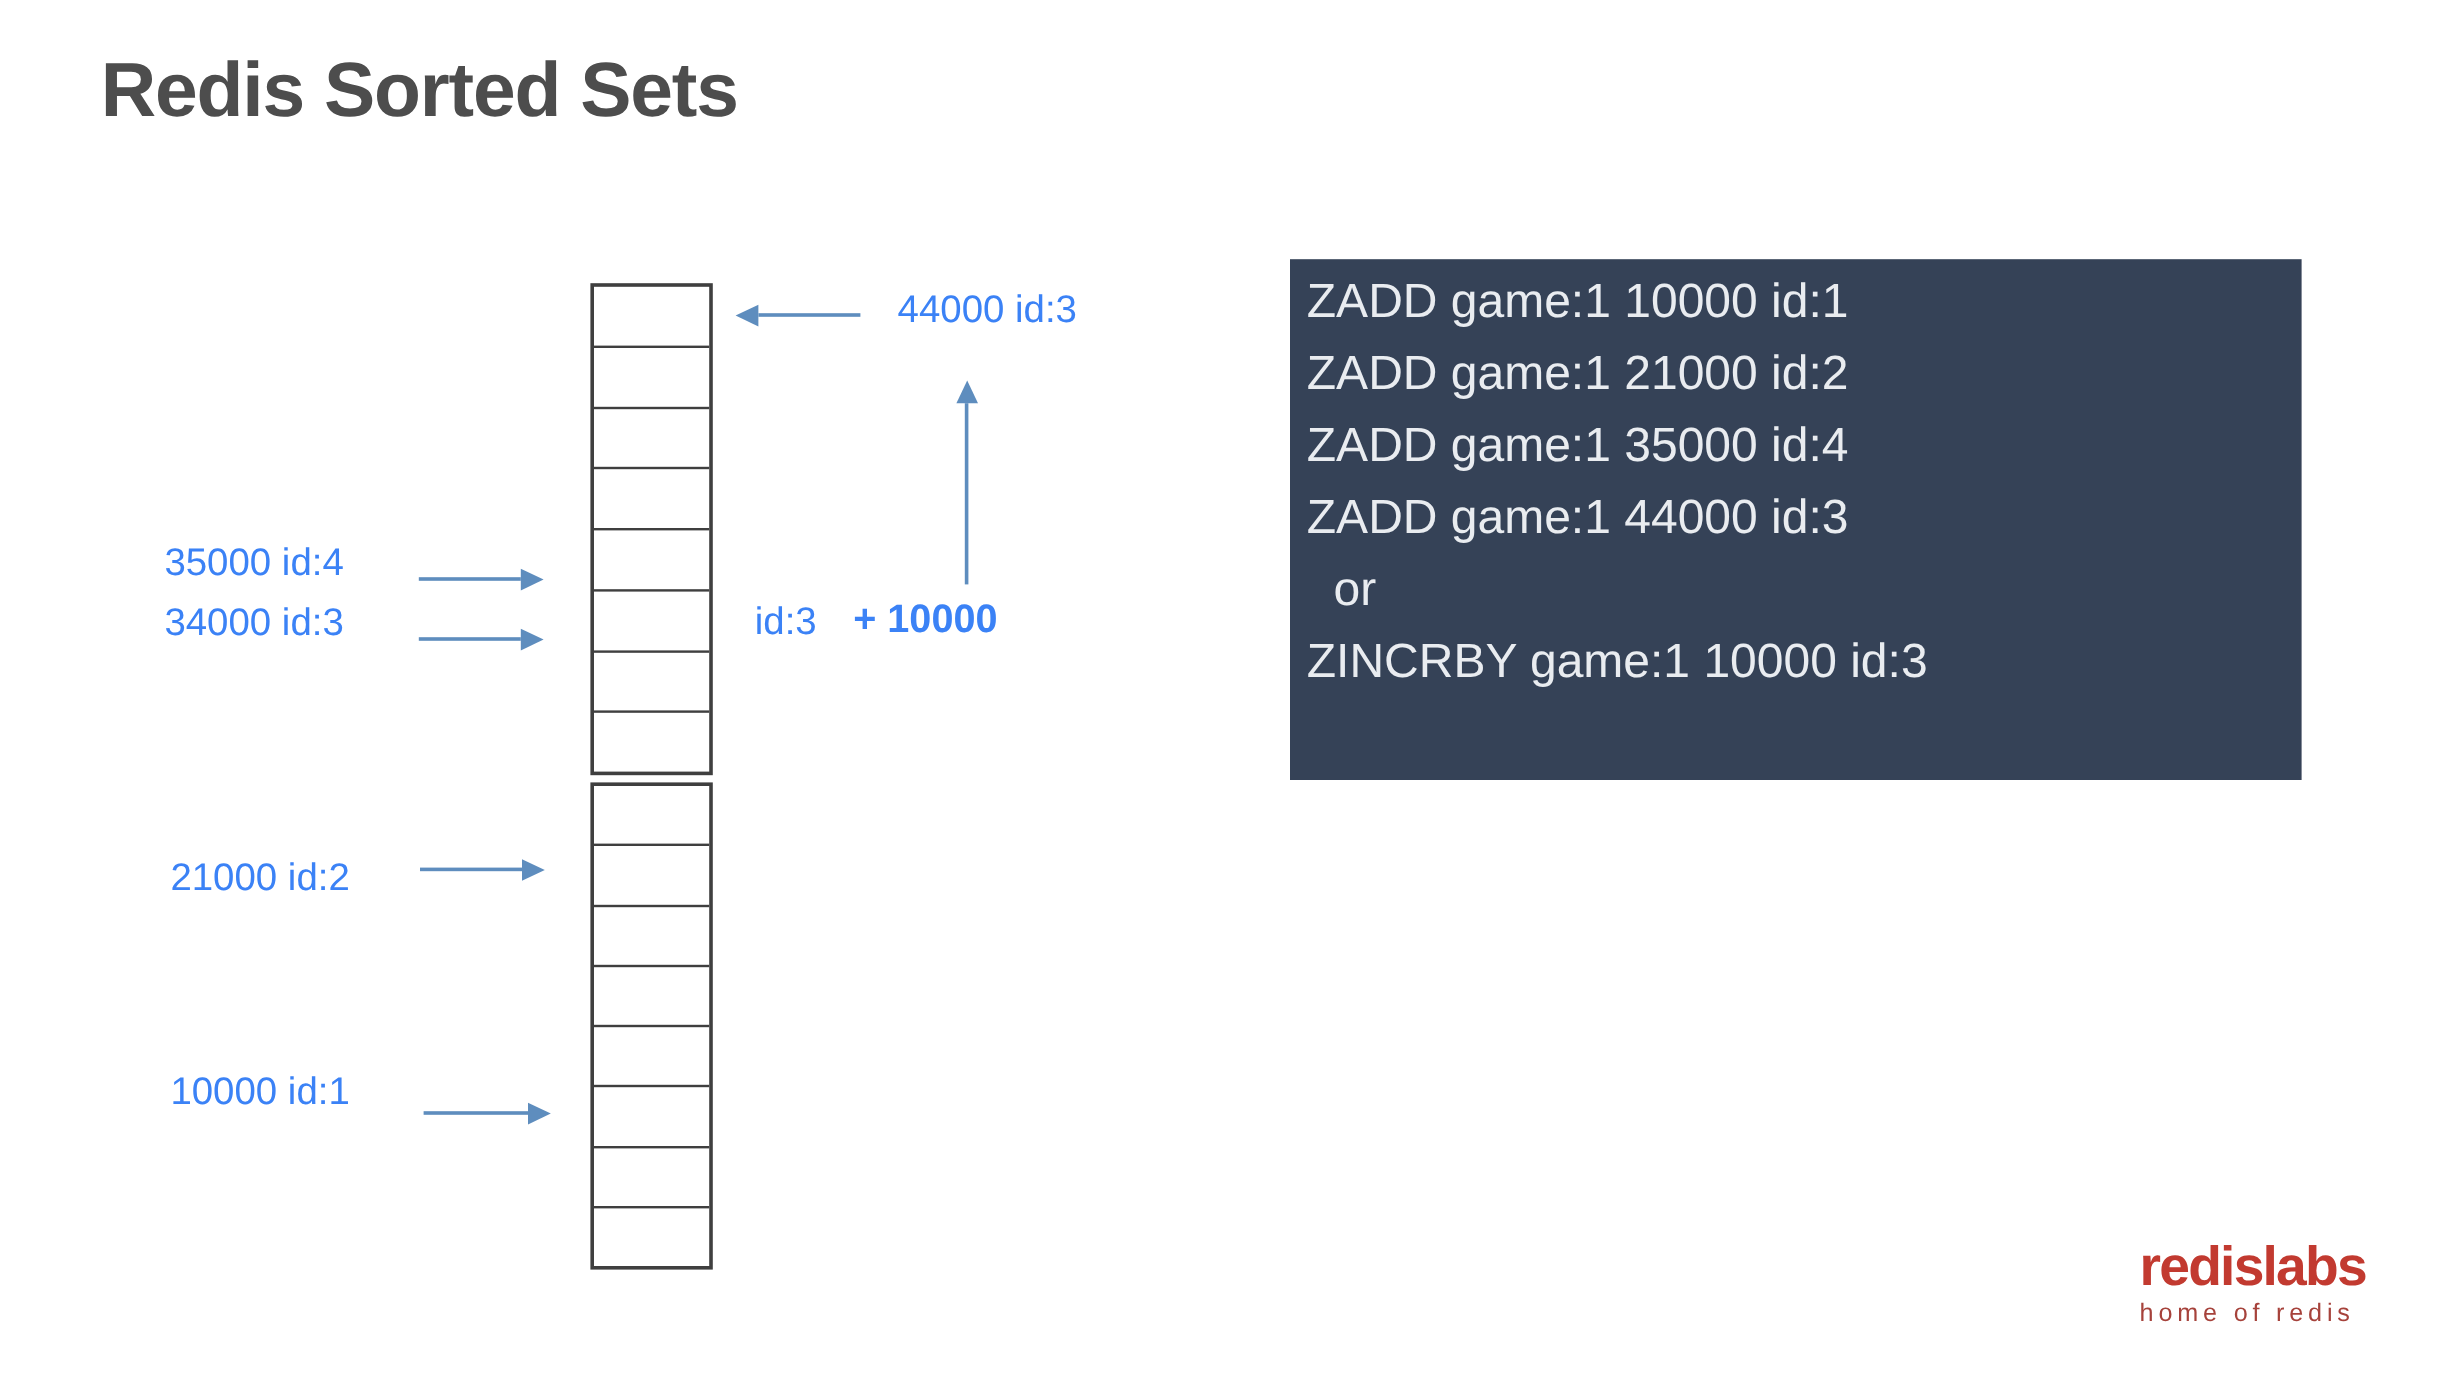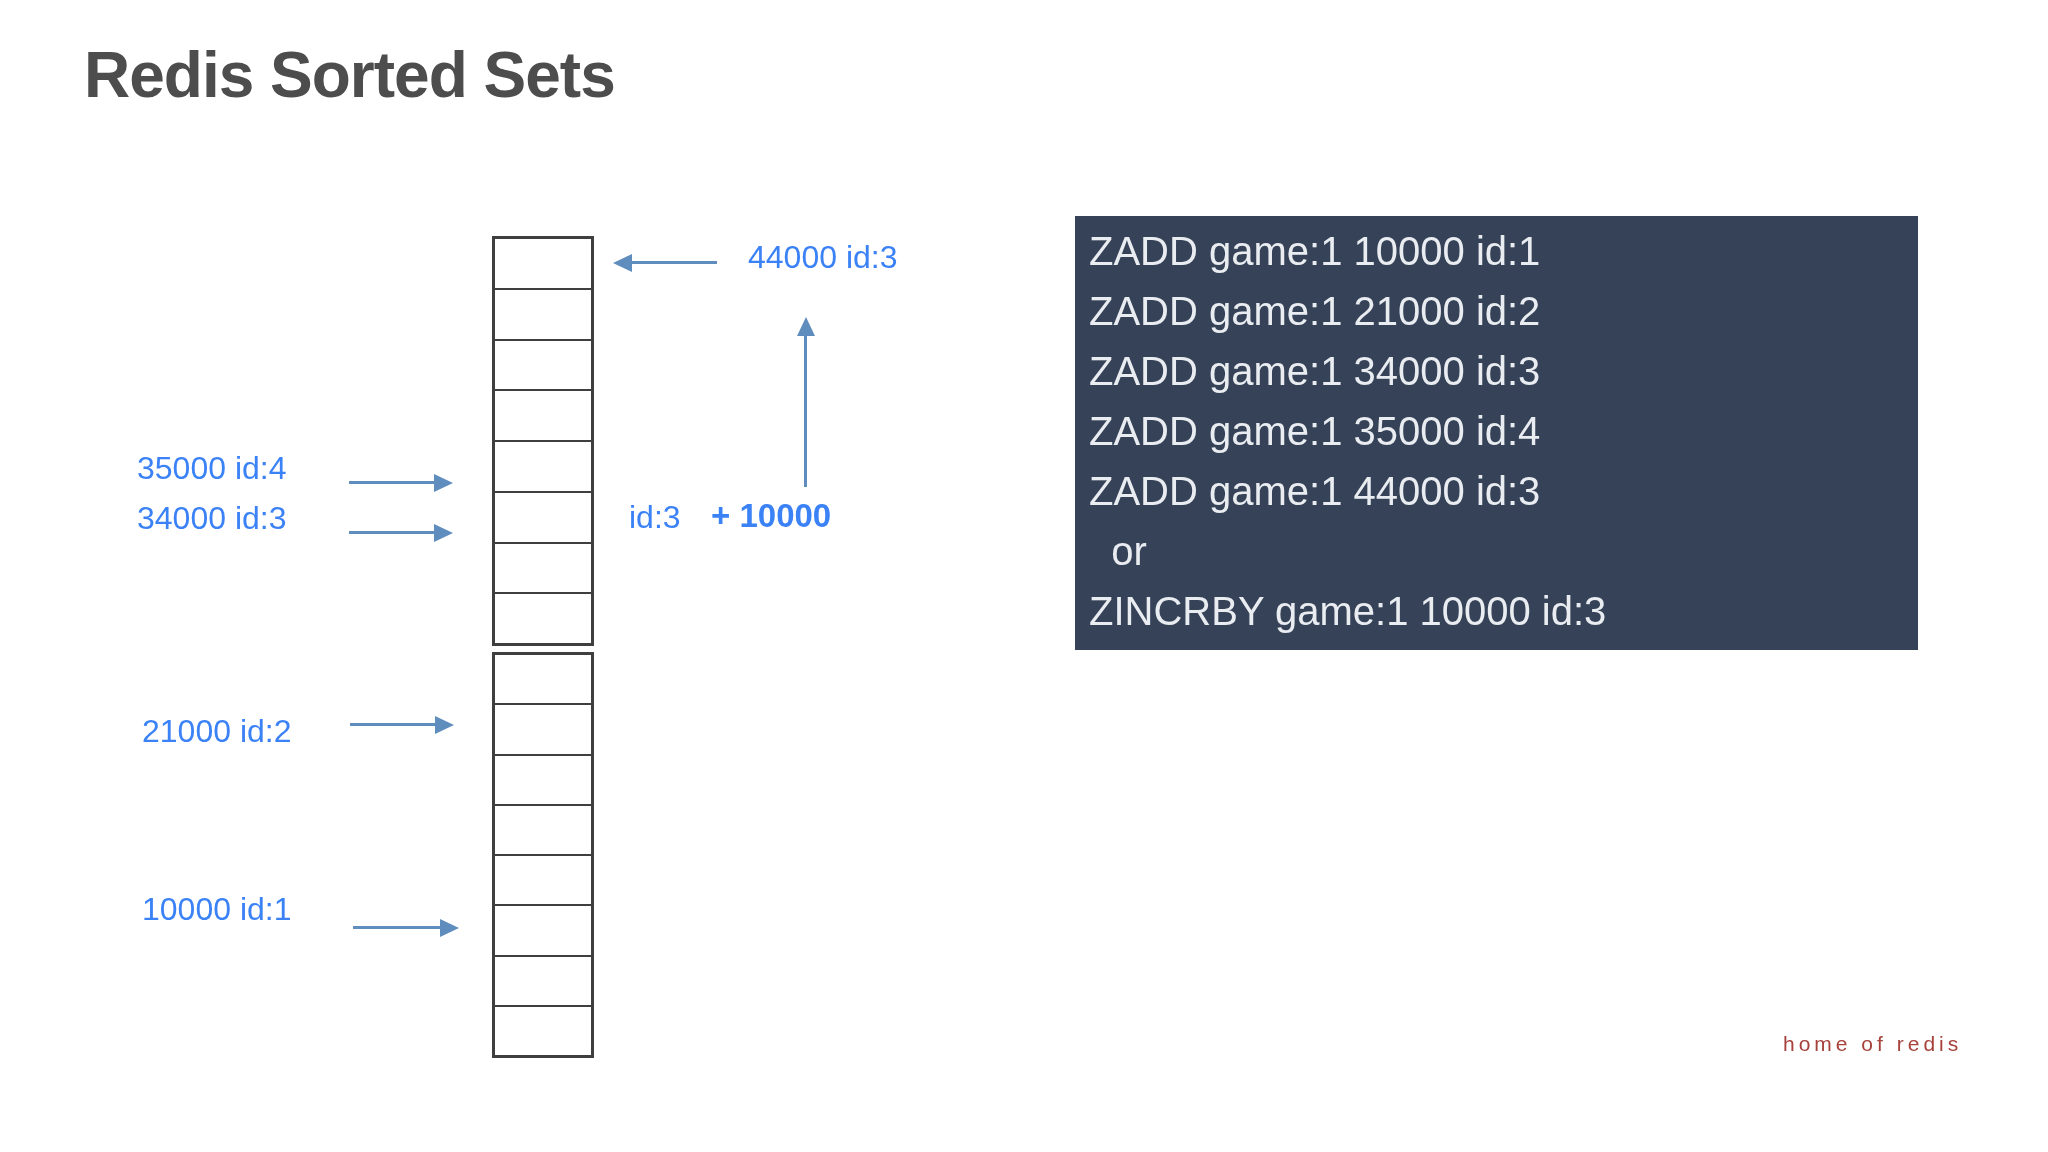--- a/index.html
+++ b/index.html
@@ -136,19 +136,20 @@
   <div class="label lbl-incr-member">id:3</div>
   <div class="label lbl-incr-delta">+ 10000</div>
 
   <div class="h-arrow point-right arrow-35000"></div>
   <div class="h-arrow point-right arrow-34000"></div>
   <div class="h-arrow point-right arrow-21000"></div>
   <div class="h-arrow point-right arrow-10000"></div>
   <div class="h-arrow point-left arrow-44000"></div>
   <div class="v-arrow point-up arrow-incr"></div>
 
-  <div class="code-block block-1"><div class="code-line">ZADD game:1 10000 id:1</div><div class="code-line">ZADD game:1 21000 id:2</div><div class="code-line">ZADD game:1 34000 id:3</div><div class="code-line">ZADD game:1 35000 id:4</div><div class="code-line">ZADD game:1 44000 id:3</div><div class="code-line">  or</div><div class="code-line">ZINCRBY game:1 10000 id:3</div></div>
+  <div class="code-block block-1"><div class="code-line">ZADD game:1 10000 id:1</div><div class="code-line">ZADD game:1 21000 id:2</div><div class="code-line">ZADD game:1 35000 id:4</div><div class="code-line">ZADD game:1 44000 id:3</div><div class="code-line">  or</div><div class="code-line">ZINCRBY game:1 10000 id:3</div></div>
 
   <div class="logo">
+    <div class="logo-wordmark">redislabs</div>
     <div class="logo-tagline">home of redis</div>
   </div>
 
 </div>
 
 </body></html>

